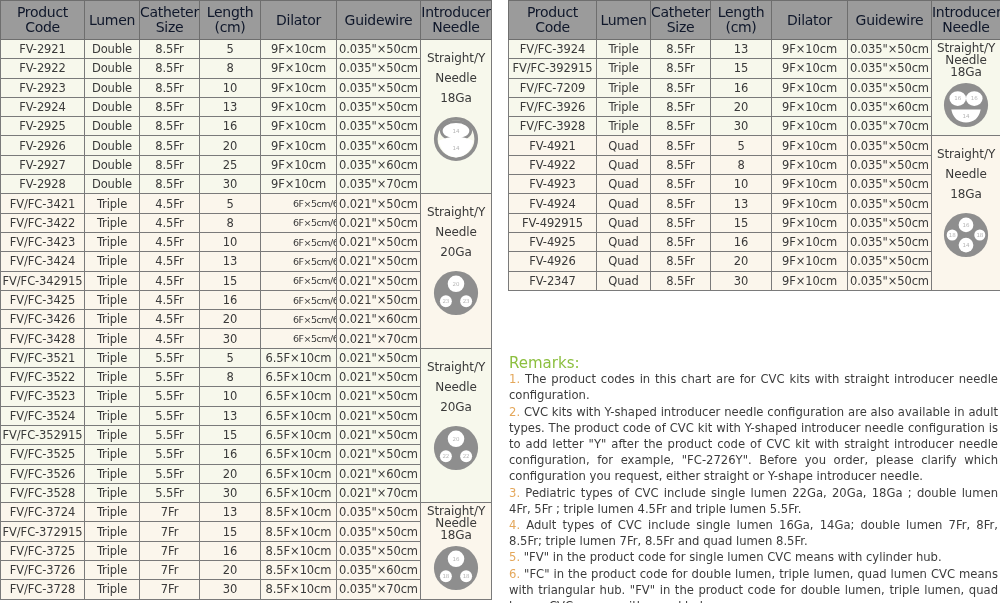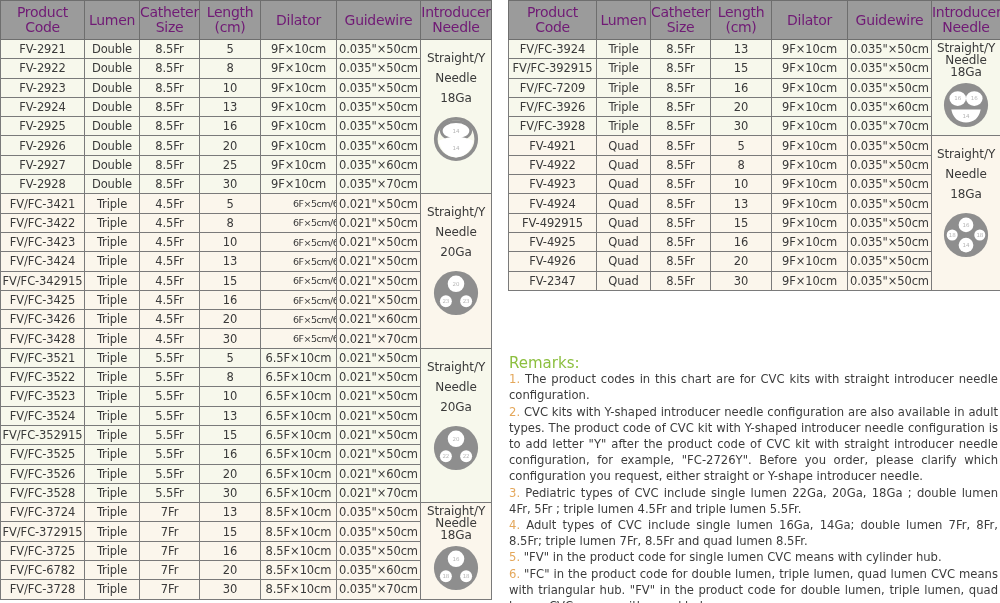--- a/index.html
+++ b/index.html
@@ -1,19 +1,19 @@
 <!DOCTYPE html>
 <html><head>
 <meta charset="utf-8">
 <style>
   html, body { margin:0; padding:0; }
   body { width:1000px; height:603px; background:#ffffff; position:relative; overflow:hidden;
          font-family:"DejaVu Sans", sans-serif; color:#3a3a3a; }
   table { border-collapse:collapse; position:absolute; table-layout:fixed; }
-  th { background:#9b9b9b; color:#701a75; font-weight:normal; font-size:14px; line-height:15px;
+  th { background:#9b9b9b; color:#0f172a; font-weight:normal; font-size:14px; line-height:15px;
        border:1px solid #6e6e6e; height:38px; padding:0; text-align:center; letter-spacing:-0.3px; }
   td { font-size:11.5px; height:18.3px; padding:0; text-align:center; border:1px solid #7a7a7a;
        white-space:nowrap; overflow:hidden; letter-spacing:-0.1px; }
   td.small { font-size:9.5px; letter-spacing:-0.5px;padding-left:32px; }
   tr.g1 td { background:#f7f8ec; }
   tr.g2 td { background:#fbf6ec; }
   td.needle { vertical-align:top; font-size:12px; line-height:20px; padding-top:8px; position:relative; }
   td.needle.tight { line-height:12px; padding-top:2px; }
   td.needle .lbl { display:block; }
   .hub { margin:8px auto 0; width:46px; height:46px; }
@@ -314,21 +314,21 @@
       </tr>
       <tr class="g2">
         <td>FV/FC-3725</td>
         <td>Triple</td>
         <td>7Fr</td>
         <td>16</td>
         <td>8.5F×10cm</td>
         <td>0.035"×50cm</td>
       </tr>
       <tr class="g2">
-        <td>FV/FC-6782</td>
+        <td>FV/FC-3726</td>
         <td>Triple</td>
         <td>7Fr</td>
         <td>20</td>
         <td>8.5F×10cm</td>
         <td>0.035"×60cm</td>
       </tr>
       <tr class="g2">
         <td>FV/FC-3728</td>
         <td>Triple</td>
         <td>7Fr</td>

